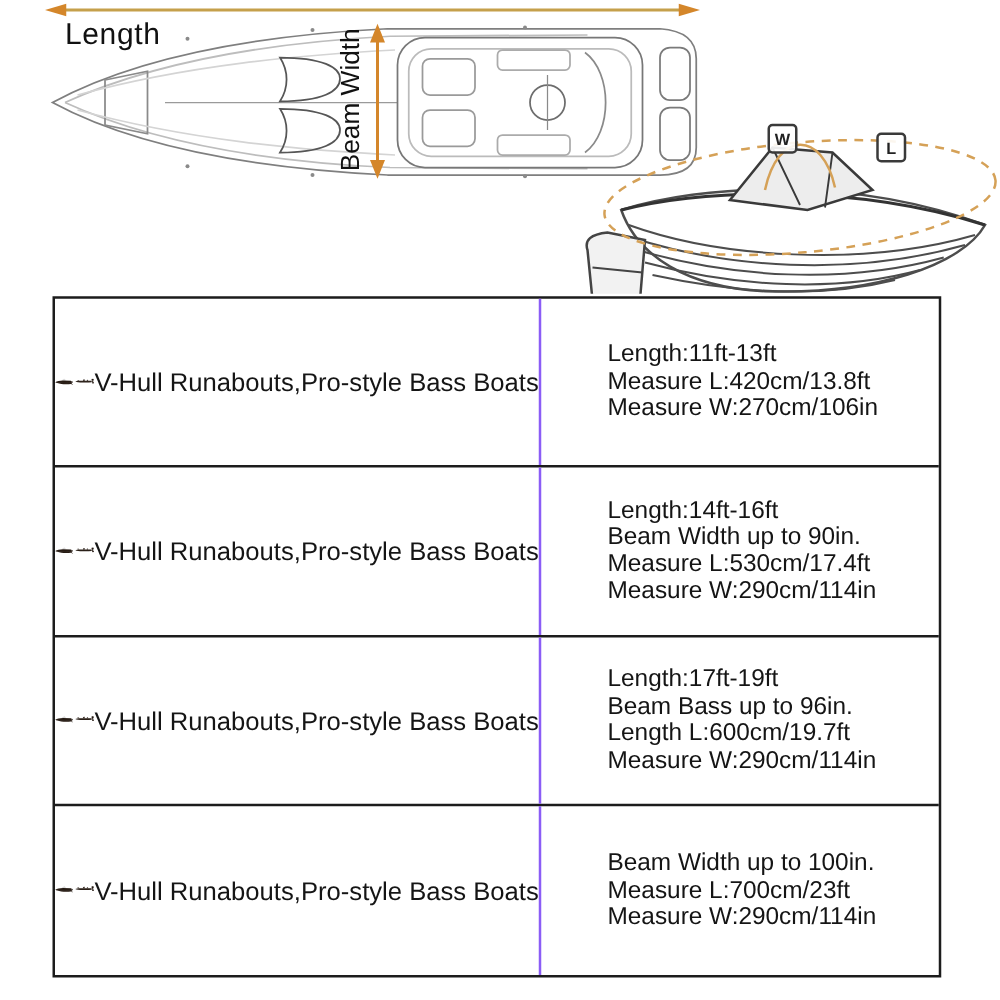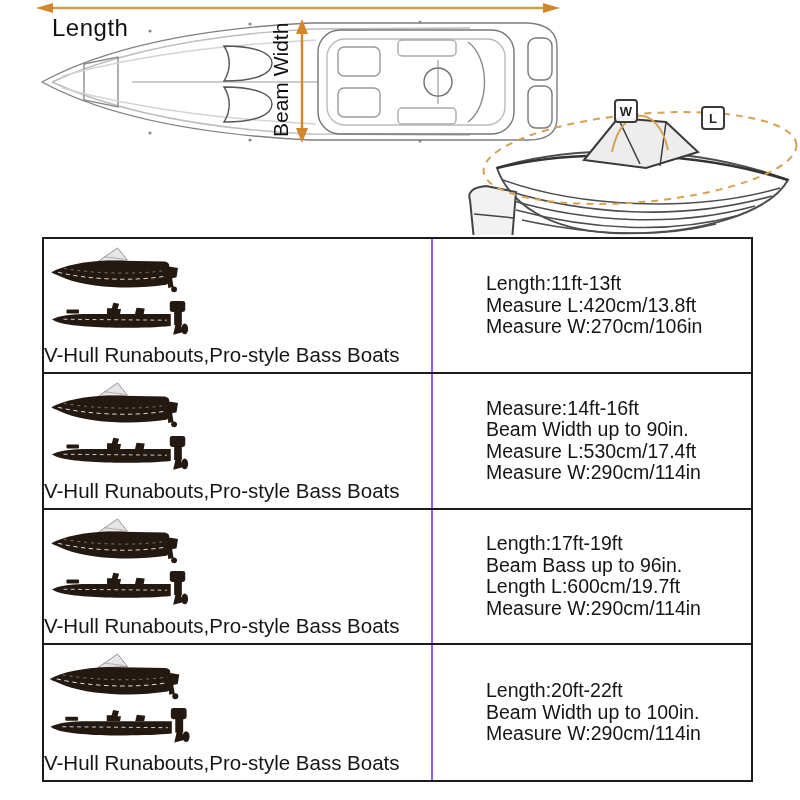--- a/index.html
+++ b/index.html
@@ -36,21 +36,21 @@
     position:absolute;left:42px;top:237px;width:711px;height:545px;
     border:2px solid #1c1c1c;box-sizing:border-box;
     display:grid;grid-template-rows:repeat(4,1fr);background:#fff;
   }
   .size-row{
     display:grid;grid-template-columns:387px 1fr;
     border-bottom:2px solid #1c1c1c;min-height:0;
   }
   .size-row:last-child{border-bottom:none;}
   .boat-cell{
-    display:flex;flex-direction:column;justify-content:flex-end;
+    display:flex;flex-direction:row;align-items:center;justify-content:flex-end;
     padding:6px 0 5px 0;box-sizing:border-box;min-height:0;
   }
   .boat-cell svg{display:block;}
   .sil-runabout{width:152px;height:55px;margin-bottom:2px;}
   .sil-bass{width:155px;height:44px;margin-bottom:3px;}
   .boat-caption{
     font-size:20.5px;color:#151515;white-space:nowrap;margin-top:2px;
   }
   .dims-cell{
     border-left:2px solid #8b5cf6;
@@ -182,21 +182,21 @@
       <div class="boat-cell">
         <svg class="sil-runabout" viewBox="0 0 290 104">
             <use href="#sym-runabout"></use>
           </svg>
         <svg class="sil-bass" viewBox="0 0 300 84">
             <use href="#sym-bassboat"></use>
           </svg>
         <div class="boat-caption">V-Hull Runabouts,Pro-style Bass Boats</div>
       </div>
       <div class="dims-cell">
-        <p>Measure:14ft-16ft</p>
+        <p>Length:14ft-16ft</p>
         <p>Beam Width up to 90in.</p>
         <p>Measure L:530cm/17.4ft</p>
         <p>Measure W:290cm/114in</p>
       </div>
     </div>
 
     <div class="size-row">
       <div class="boat-cell">
         <svg class="sil-runabout" viewBox="0 0 290 104">
             <use href="#sym-runabout"></use>
@@ -218,20 +218,20 @@
       <div class="boat-cell">
         <svg class="sil-runabout" viewBox="0 0 290 104">
             <use href="#sym-runabout"></use>
           </svg>
         <svg class="sil-bass" viewBox="0 0 300 84">
             <use href="#sym-bassboat"></use>
           </svg>
         <div class="boat-caption">V-Hull Runabouts,Pro-style Bass Boats</div>
       </div>
       <div class="dims-cell">
-        <p>Length:20ft-22ft</p>
         <p>Beam Width up to 100in.</p>
+        <p>Measure L:700cm/23ft</p>
         <p>Measure W:290cm/114in</p>
       </div>
     </div>
 
   </div>
 </div>
 
 </body></html>

